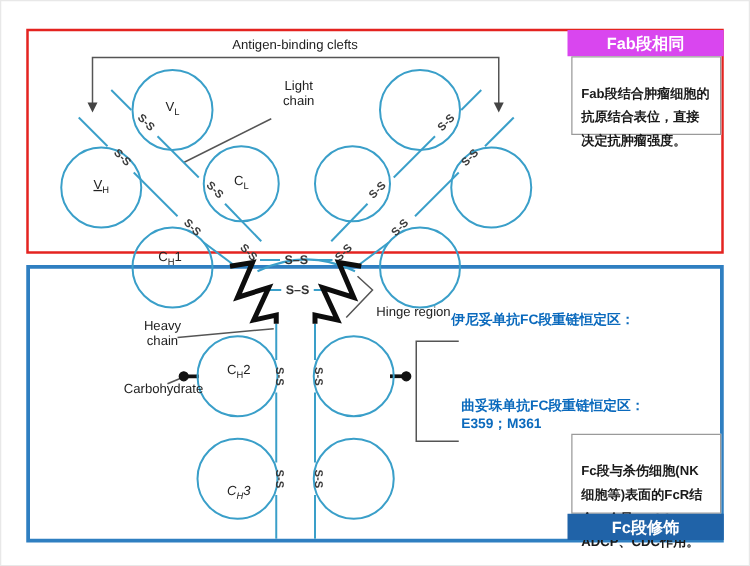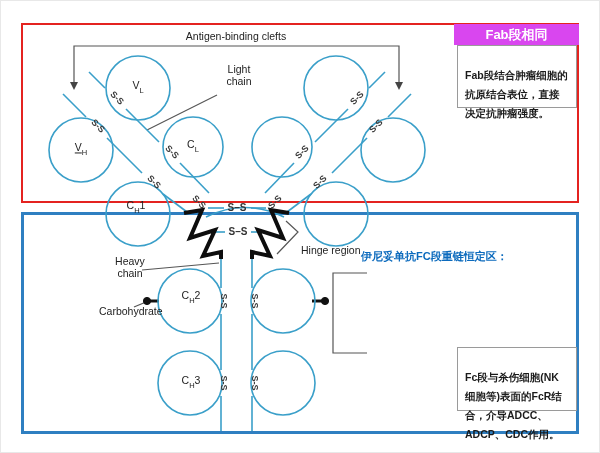--- a/index.html
+++ b/index.html
@@ -157,23 +157,28 @@
   <div class="abs eng lightchain">Light chain</div>
   <div class="abs eng heavychain">Heavy chain</div>
   <div class="abs eng carb">Carbohydrate</div>
   <div class="abs eng hinge">Hinge region</div>
 
   <div class="abs dom" style="left:137px;top:86px;"><span>V</span><sub>L</sub></div>
   <div class="abs dom" style="left:80px;top:148px;text-decoration:underline;"><span>V</span><sub>H</sub></div>
   <div class="abs dom" style="left:192px;top:145px;"><span>C</span><sub>L</sub></div>
   <div class="abs dom" style="left:135px;top:206px;"><span>C</span><sub>H</sub><span>1</span></div>
   <div class="abs dom" style="left:190px;top:296px;"><span>C</span><sub>H</sub><span>2</span></div>
-  <div class="abs dom" style="left:190px;top:381px;"><span>C</span><sub>H</sub><span>3</span></div>
+  <div class="abs dom" style="left:190px;top:393px;font-style:italic;"><span>C</span><sub>H</sub><span>3</span></div>
 
   <div class="abs bluenote note-a">
     <div>伊尼妥单抗FC段重链恒定区：</div>
+  </div>
+  <div class="abs bluenote note-b">
+    <div>曲妥珠单抗FC段重链恒定区：</div>
+    <div>E359；M361</div>
   </div>
 
   <div class="abs panel-header fab-header">Fab段相同</div>
   <div class="abs note-box fab-note">Fab段结合肿瘤细胞的抗原结合表位，直接决定抗肿瘤强度。</div>
   <div class="abs note-box fc-note">Fc段与杀伤细胞(NK细胞等)表面的FcR结合，介导ADCC、ADCP、CDC作用。</div>
+  <div class="abs panel-header fc-header">Fc段修饰</div>
 
 </div>
 
 </body></html>

